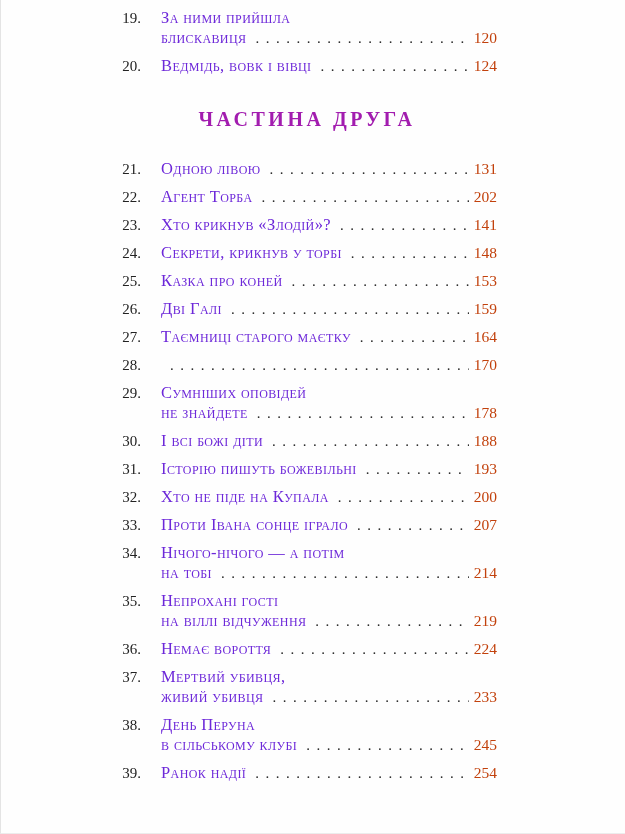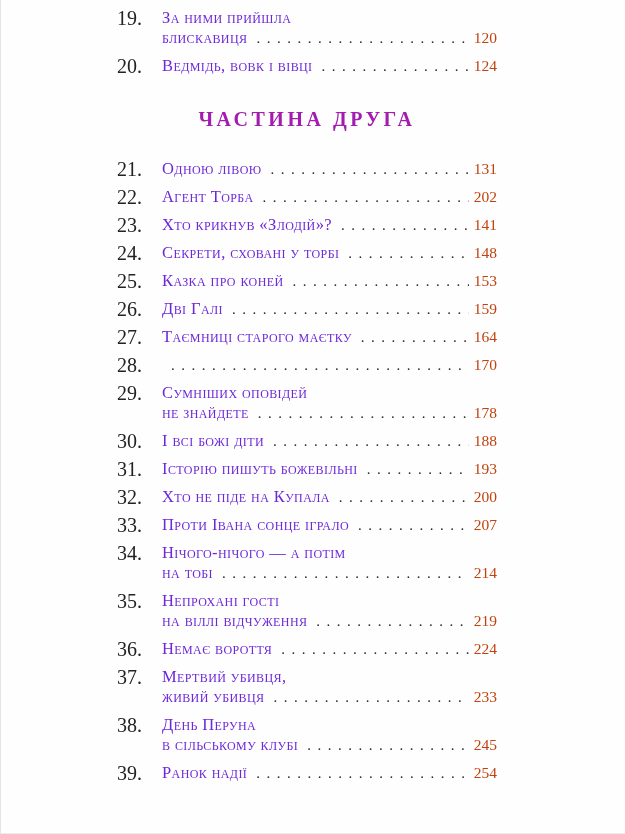--- a/index.html
+++ b/index.html
@@ -23,21 +23,21 @@
   .toc-list { }
   .entry {
     display: flex;
     align-items: flex-start;
     margin-bottom: 8px;
   }
   .num {
     flex: 0 0 24px;
     text-align: right;
     margin-right: 20px;
-    font-size: 20px;
+    font-size: 15px;
     line-height: 20px;
     color: #222;
   }
   .content {
     flex: 1 1 auto;
     min-width: 0;
   }
   .line {
     display: flex;
     align-items: baseline;
@@ -143,21 +143,21 @@
     <span class="leader">............................................................</span>
     <span class="page">141</span>
   </div>
 </div>
   </div>
 
   <div class="entry">
     <span class="num">24.</span>
     <div class="content">
   <div class="line">
-    <span class="title">Секрети, сховані у торбі</span>
+    <span class="title">Секрети, крикнув у торбі</span>
     <span class="leader">............................................................</span>
     <span class="page">148</span>
   </div>
 </div>
   </div>
 
   <div class="entry">
     <span class="num">25.</span>
     <div class="content">
   <div class="line">

